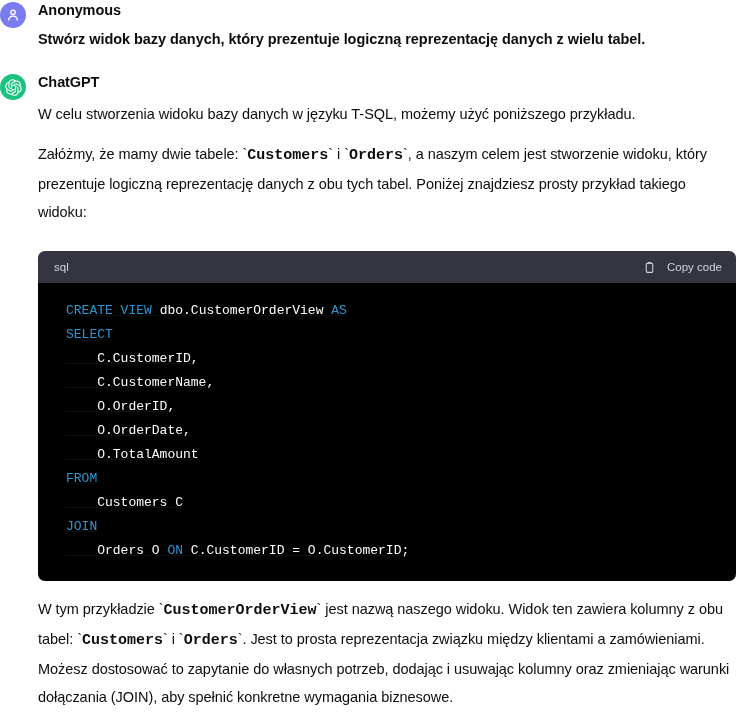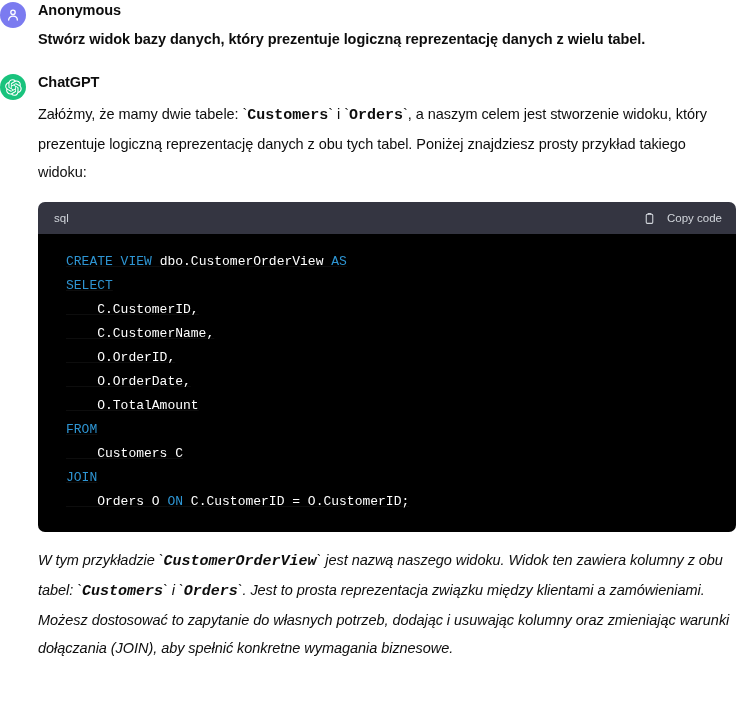--- a/index.html
+++ b/index.html
@@ -57,39 +57,39 @@
     color: #0d0d0d;
     margin: 0 0 8px 0;
   }
   p.para {
     font-size: 14.5px;
     line-height: 28px;
     margin: 0 0 12px 0;
     color: #0d0d0d;
     letter-spacing: -0.05px;
   }
-  p.para:last-child { margin-bottom: 16px; font-style: italic; }
+  p.para:last-child { margin-bottom: 16px; }
   .user-text {
     font-size: 14.5px;
     line-height: 22px;
     margin: 0;
     color: #0d0d0d;
     letter-spacing: -0.05px;
     font-weight: bold;
   }
   code.inline {
     font-family: "Liberation Mono", "DejaVu Sans Mono", monospace;
     font-size: 15px;
     font-weight: bold;
     letter-spacing: 0px;
   }
 
   
   .codeblock {
-    margin: 16px 0 14px 0;
+    margin: 25px 0 14px 0;
     border-radius: 7px;
     overflow: hidden;
     background: #e5e5e5;
   }
   .code-header {
     background: #343541;
     color: #d9d9e3;
     font-size: 11.5px;
     height: 32px;
     display: flex;
@@ -153,20 +153,21 @@
     <div class="avatar-col">
       <div class="avatar assistant">
         <svg width="17" height="17" viewBox="0 0 41 41" fill="#ffffff">
           <path d="M37.532 16.87a9.963 9.963 0 0 0-.856-8.184 10.078 10.078 0 0 0-10.855-4.835A9.965 9.965 0 0 0 18.306.5a10.079 10.079 0 0 0-9.614 6.977 9.967 9.967 0 0 0-6.664 4.834 10.08 10.08 0 0 0 1.24 11.817 9.965 9.965 0 0 0 .856 8.185 10.079 10.079 0 0 0 10.855 4.835 9.965 9.965 0 0 0 7.516 3.35 10.078 10.078 0 0 0 9.617-6.981 9.967 9.967 0 0 0 6.663-4.834 10.079 10.079 0 0 0-1.243-11.813ZM22.498 37.886a7.474 7.474 0 0 1-4.799-1.735c.061-.033.168-.091.237-.134l7.964-4.6a1.294 1.294 0 0 0 .655-1.134V19.054l3.366 1.944a.12.12 0 0 1 .066.092v9.299a7.505 7.505 0 0 1-7.49 7.497ZM6.392 31.006a7.471 7.471 0 0 1-.894-5.023c.06.036.162.099.237.141l7.964 4.6a1.297 1.297 0 0 0 1.308 0l9.724-5.614v3.888a.12.12 0 0 1-.048.103l-8.051 4.649a7.504 7.504 0 0 1-10.24-2.744ZM4.297 13.62A7.469 7.469 0 0 1 8.2 10.333c0 .068-.004.19-.004.274v9.201a1.294 1.294 0 0 0 .654 1.132l9.723 5.614-3.366 1.944a.12.12 0 0 1-.114.01L7.04 23.856a7.504 7.504 0 0 1-2.743-10.237Zm27.658 6.437-9.724-5.615 3.367-1.943a.121.121 0 0 1 .113-.01l8.052 4.648a7.498 7.498 0 0 1-1.158 13.528v-9.476a1.293 1.293 0 0 0-.65-1.132Zm3.35-5.043c-.059-.037-.162-.099-.236-.141l-7.965-4.6a1.298 1.298 0 0 0-1.308 0l-9.723 5.614v-3.888a.12.12 0 0 1 .048-.103l8.05-4.645a7.497 7.497 0 0 1 11.135 7.763Zm-21.063 6.929-3.367-1.944a.12.12 0 0 1-.065-.092v-9.299a7.497 7.497 0 0 1 12.293-5.756 6.94 6.94 0 0 0-.236.134l-7.965 4.6a1.294 1.294 0 0 0-.654 1.132l-.006 11.225Zm1.829-3.943 4.33-2.501 4.332 2.5v5l-4.331 2.5-4.331-2.5V18Z"></path>
         </svg>
       </div>
     </div>
     <div class="body-col">
       <div class="author">ChatGPT</div>
 
+      <p class="para">W celu stworzenia widoku bazy danych w języku T-SQL, możemy użyć poniższego przykładu.</p>
 
       <p class="para"><span>Załóżmy, że mamy dwie tabele: `</span><code class="inline">Customers</code><span>` i `</span><code class="inline">Orders</code><span>`, a naszym celem jest stworzenie widoku, który prezentuje logiczną reprezentację danych z obu tych tabel. Poniżej znajdziesz prosty przykład takiego widoku:</span></p>
 
       <div class="codeblock">
         <div class="code-header">
           <span class="code-lang">sql</span>
           <button class="copy-btn">
             <span>
               <svg width="13" height="13" viewBox="0 0 24 24" fill="none" stroke="#d1d5db" stroke-width="2" stroke-linecap="round" stroke-linejoin="round">
                 <rect x="6" y="4" width="12" height="17" rx="2"></rect>

